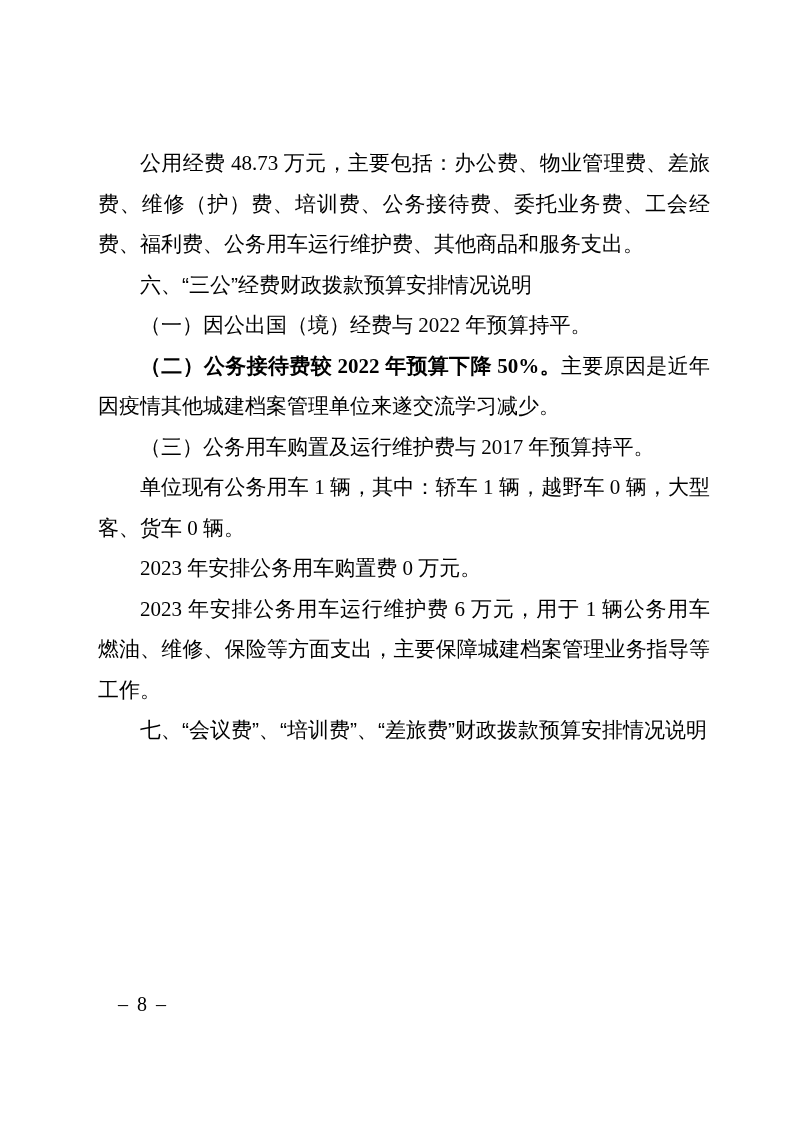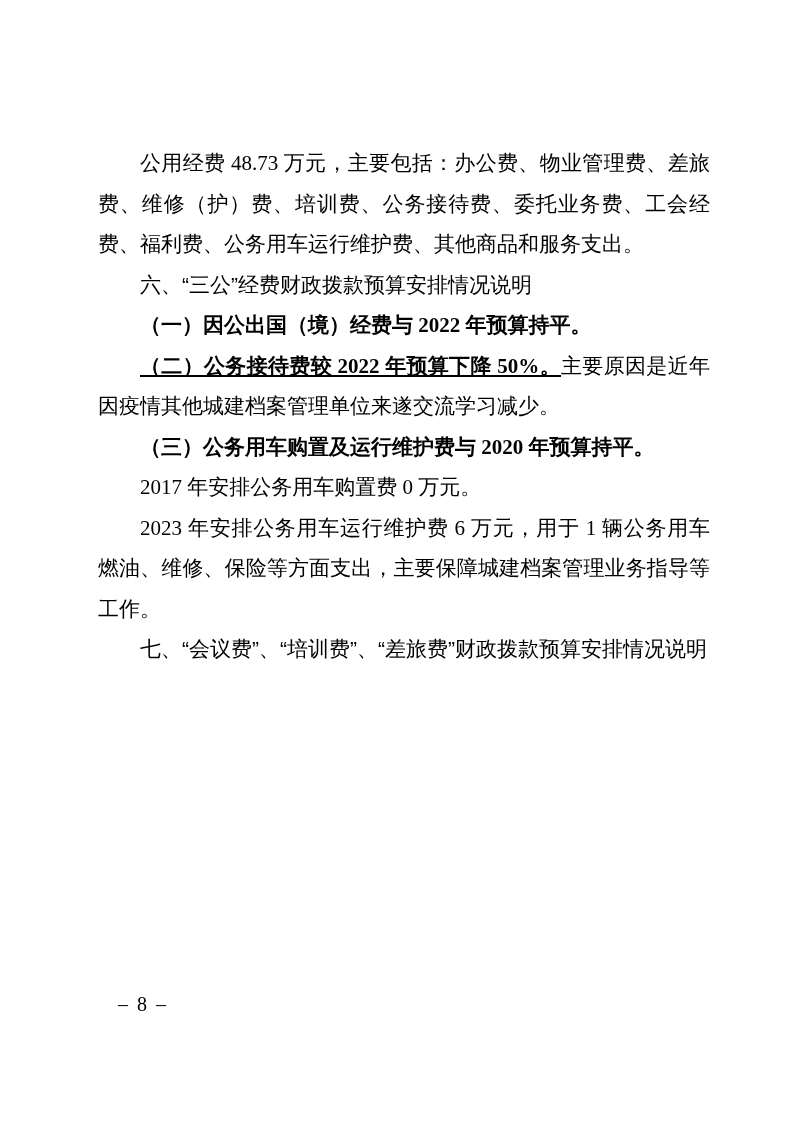--- a/index.html
+++ b/index.html
@@ -29,25 +29,24 @@
   .content p {
     margin: 0;
     padding: 0;
     text-indent: 2em;
   }
   .heading-sans {
     font-family: "Liberation Sans", "DejaVu Sans", sans-serif;
     font-weight: normal;
   }
   .subheading {
-    font-weight: bold;
+    font-weight: normal;
   }
   .subheading-inline {
     font-weight: bold;
-    text-decoration: underline;
   }
   .footer-page-number {
     position: absolute;
     left: 118px;
     top: 992px;
     font-size: 20px;
     line-height: 24px;
     letter-spacing: 2px;
     font-family: "Liberation Serif", "DejaVu Serif", serif;
   }
@@ -61,24 +60,25 @@
     <p class="body-para">公用经费 48.73 万元，主要包括：办公费、物业管理费、差旅费、维修（护）费、培训费、公务接待费、委托业务费、工会经费、福利费、公务用车运行维护费、其他商品和服务支出。</p>
 
     <p class="heading-sans">六、“三公”经费财政拨款预算安排情况说明</p>
 
 
     <p class="subheading">（一）因公出国（境）经费与 2022 年预算持平。</p>
 
     <p class="body-para"><span class="subheading-inline">（二）公务接待费较 2022 年预算下降 50%。</span><span>主要原因是近年因疫情其他城建档案管理单位来遂交流学习减少。</span></p>
 
 
-    <p class="subheading">（三）公务用车购置及运行维护费与 2020 年预算持平。</p>
+    <p class="subheading">（三）公务用车购置及运行维护费与 2017 年预算持平。</p>
 
+    <p class="body-para">单位现有公务用车 1 辆，其中：轿车 1 辆，越野车 0 辆，大型客、货车 0 辆。</p>
 
-    <p class="body-para">2017 年安排公务用车购置费 0 万元。</p>
+    <p class="body-para">2023 年安排公务用车购置费 0 万元。</p>
 
     <p class="body-para">2023 年安排公务用车运行维护费 6 万元，用于 1 辆公务用车燃油、维修、保险等方面支出，主要保障城建档案管理业务指导等工作。</p>
 
     <p class="heading-sans">七、“会议费”、“培训费”、“差旅费”财政拨款预算安排情况说明</p>
 
   </div>
 
   <div class="footer-page-number">– 8 –</div>
 </div>
 

